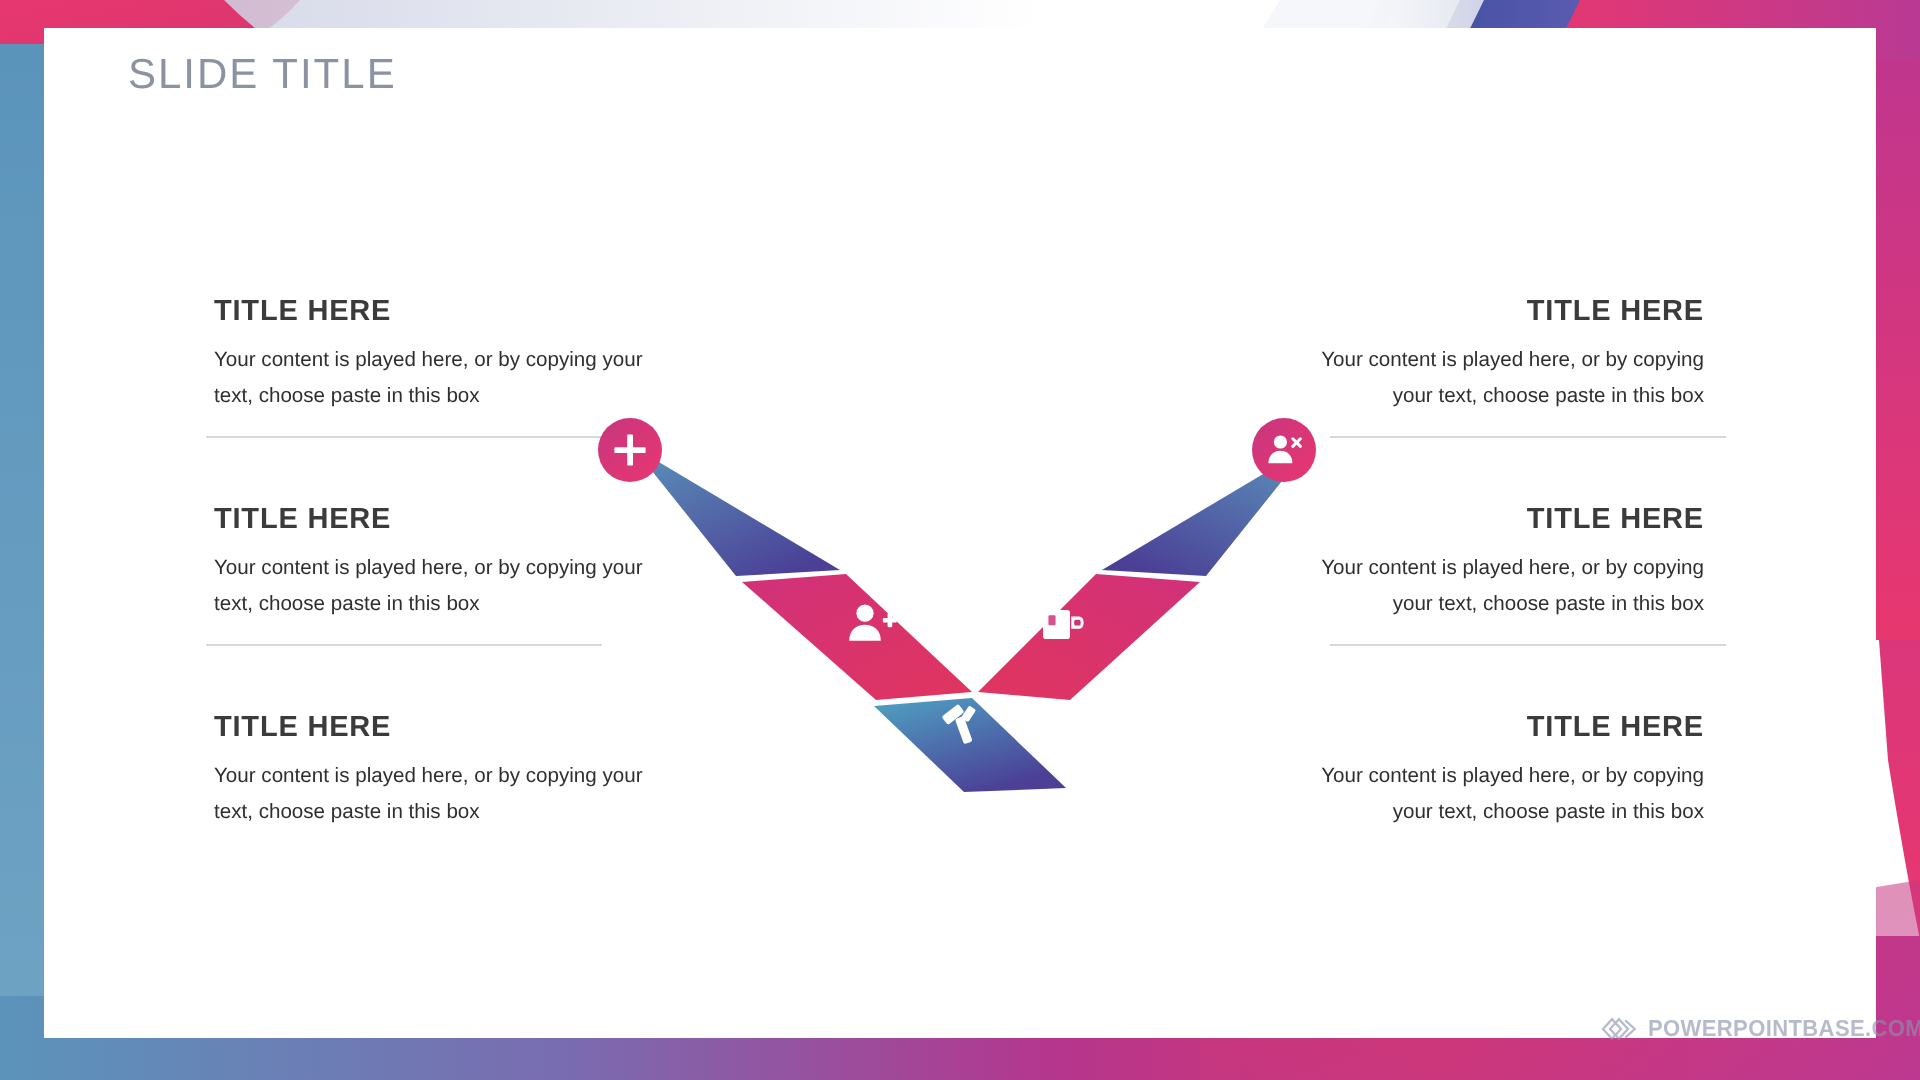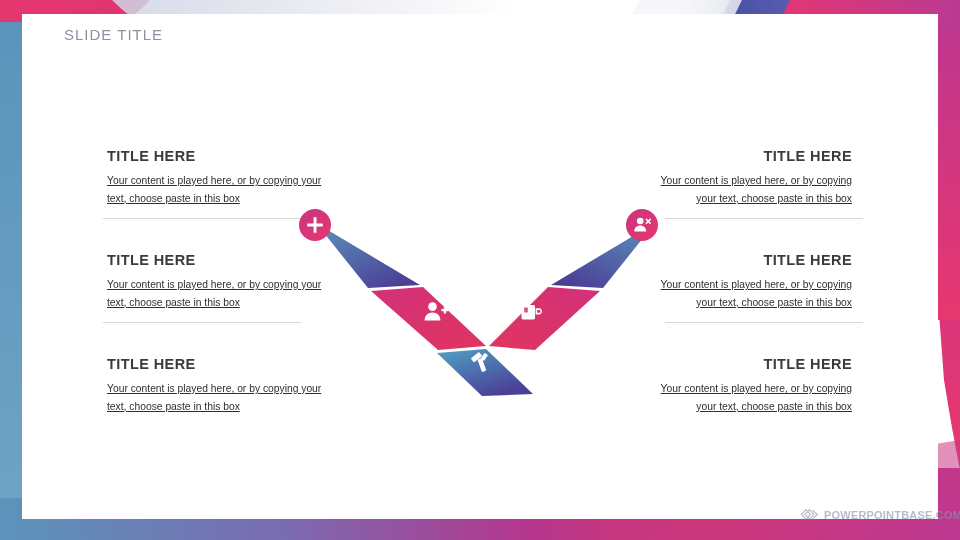--- a/index.html
+++ b/index.html
@@ -39,21 +39,21 @@
     height: 505px;
     background: #ffffff;
     box-shadow: 0 0 0 0 rgba(0,0,0,0);
   }
 
   
   #slide-title {
     position: absolute;
     left: 64px;
     top: 26px;
-    font-size: 15px;
+    font-size: 21px;
     letter-spacing: 1.0px;
     color: #8b93a3;
     font-weight: 400;
     white-space: nowrap;
   }
 
   
   .text-block {
     position: absolute;
     width: 215px;
@@ -67,21 +67,20 @@
     color: #3b3b3b;
     letter-spacing: 0.4px;
     margin: 15px 0 7px 0;
     line-height: 1.1;
   }
   .tb-body {
     font-size: 10.3px;
     color: #2f2f2f;
     line-height: 1.72;
     margin: 0;
-    text-decoration: underline;
   }
 
   
   .divider {
     position: absolute;
     height: 1px;
     background: #d8d8d8;
   }
 
   

